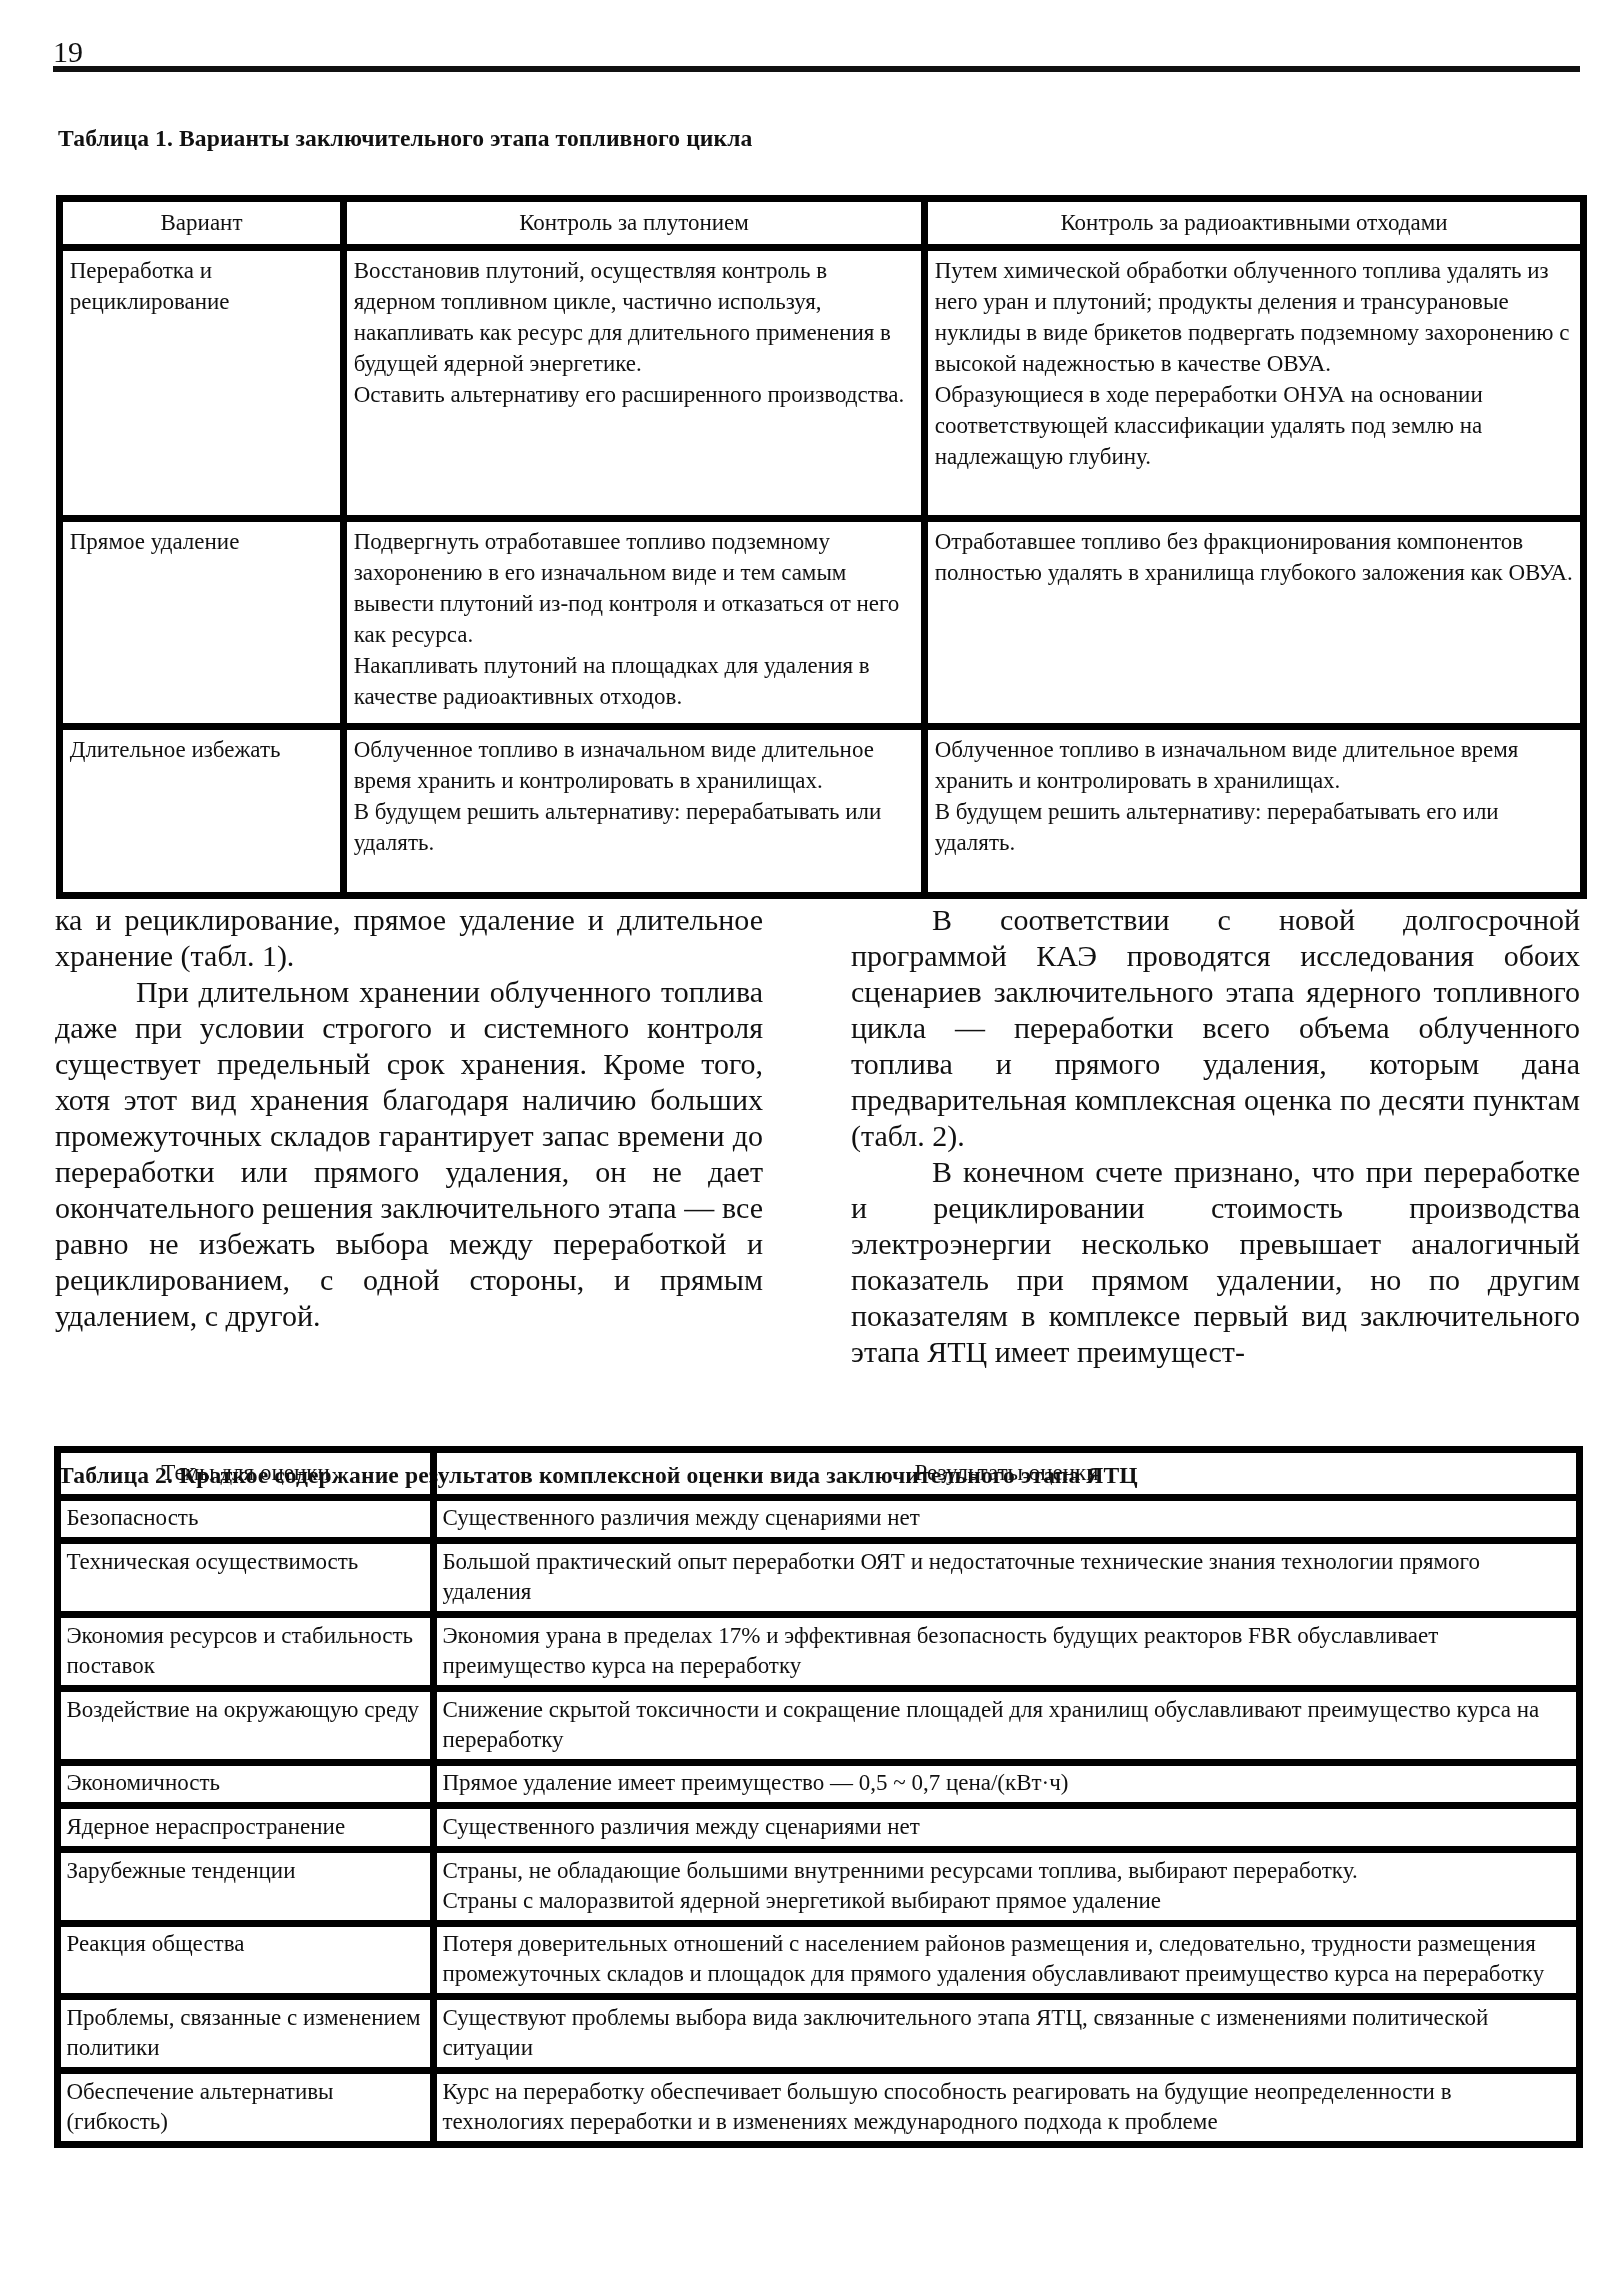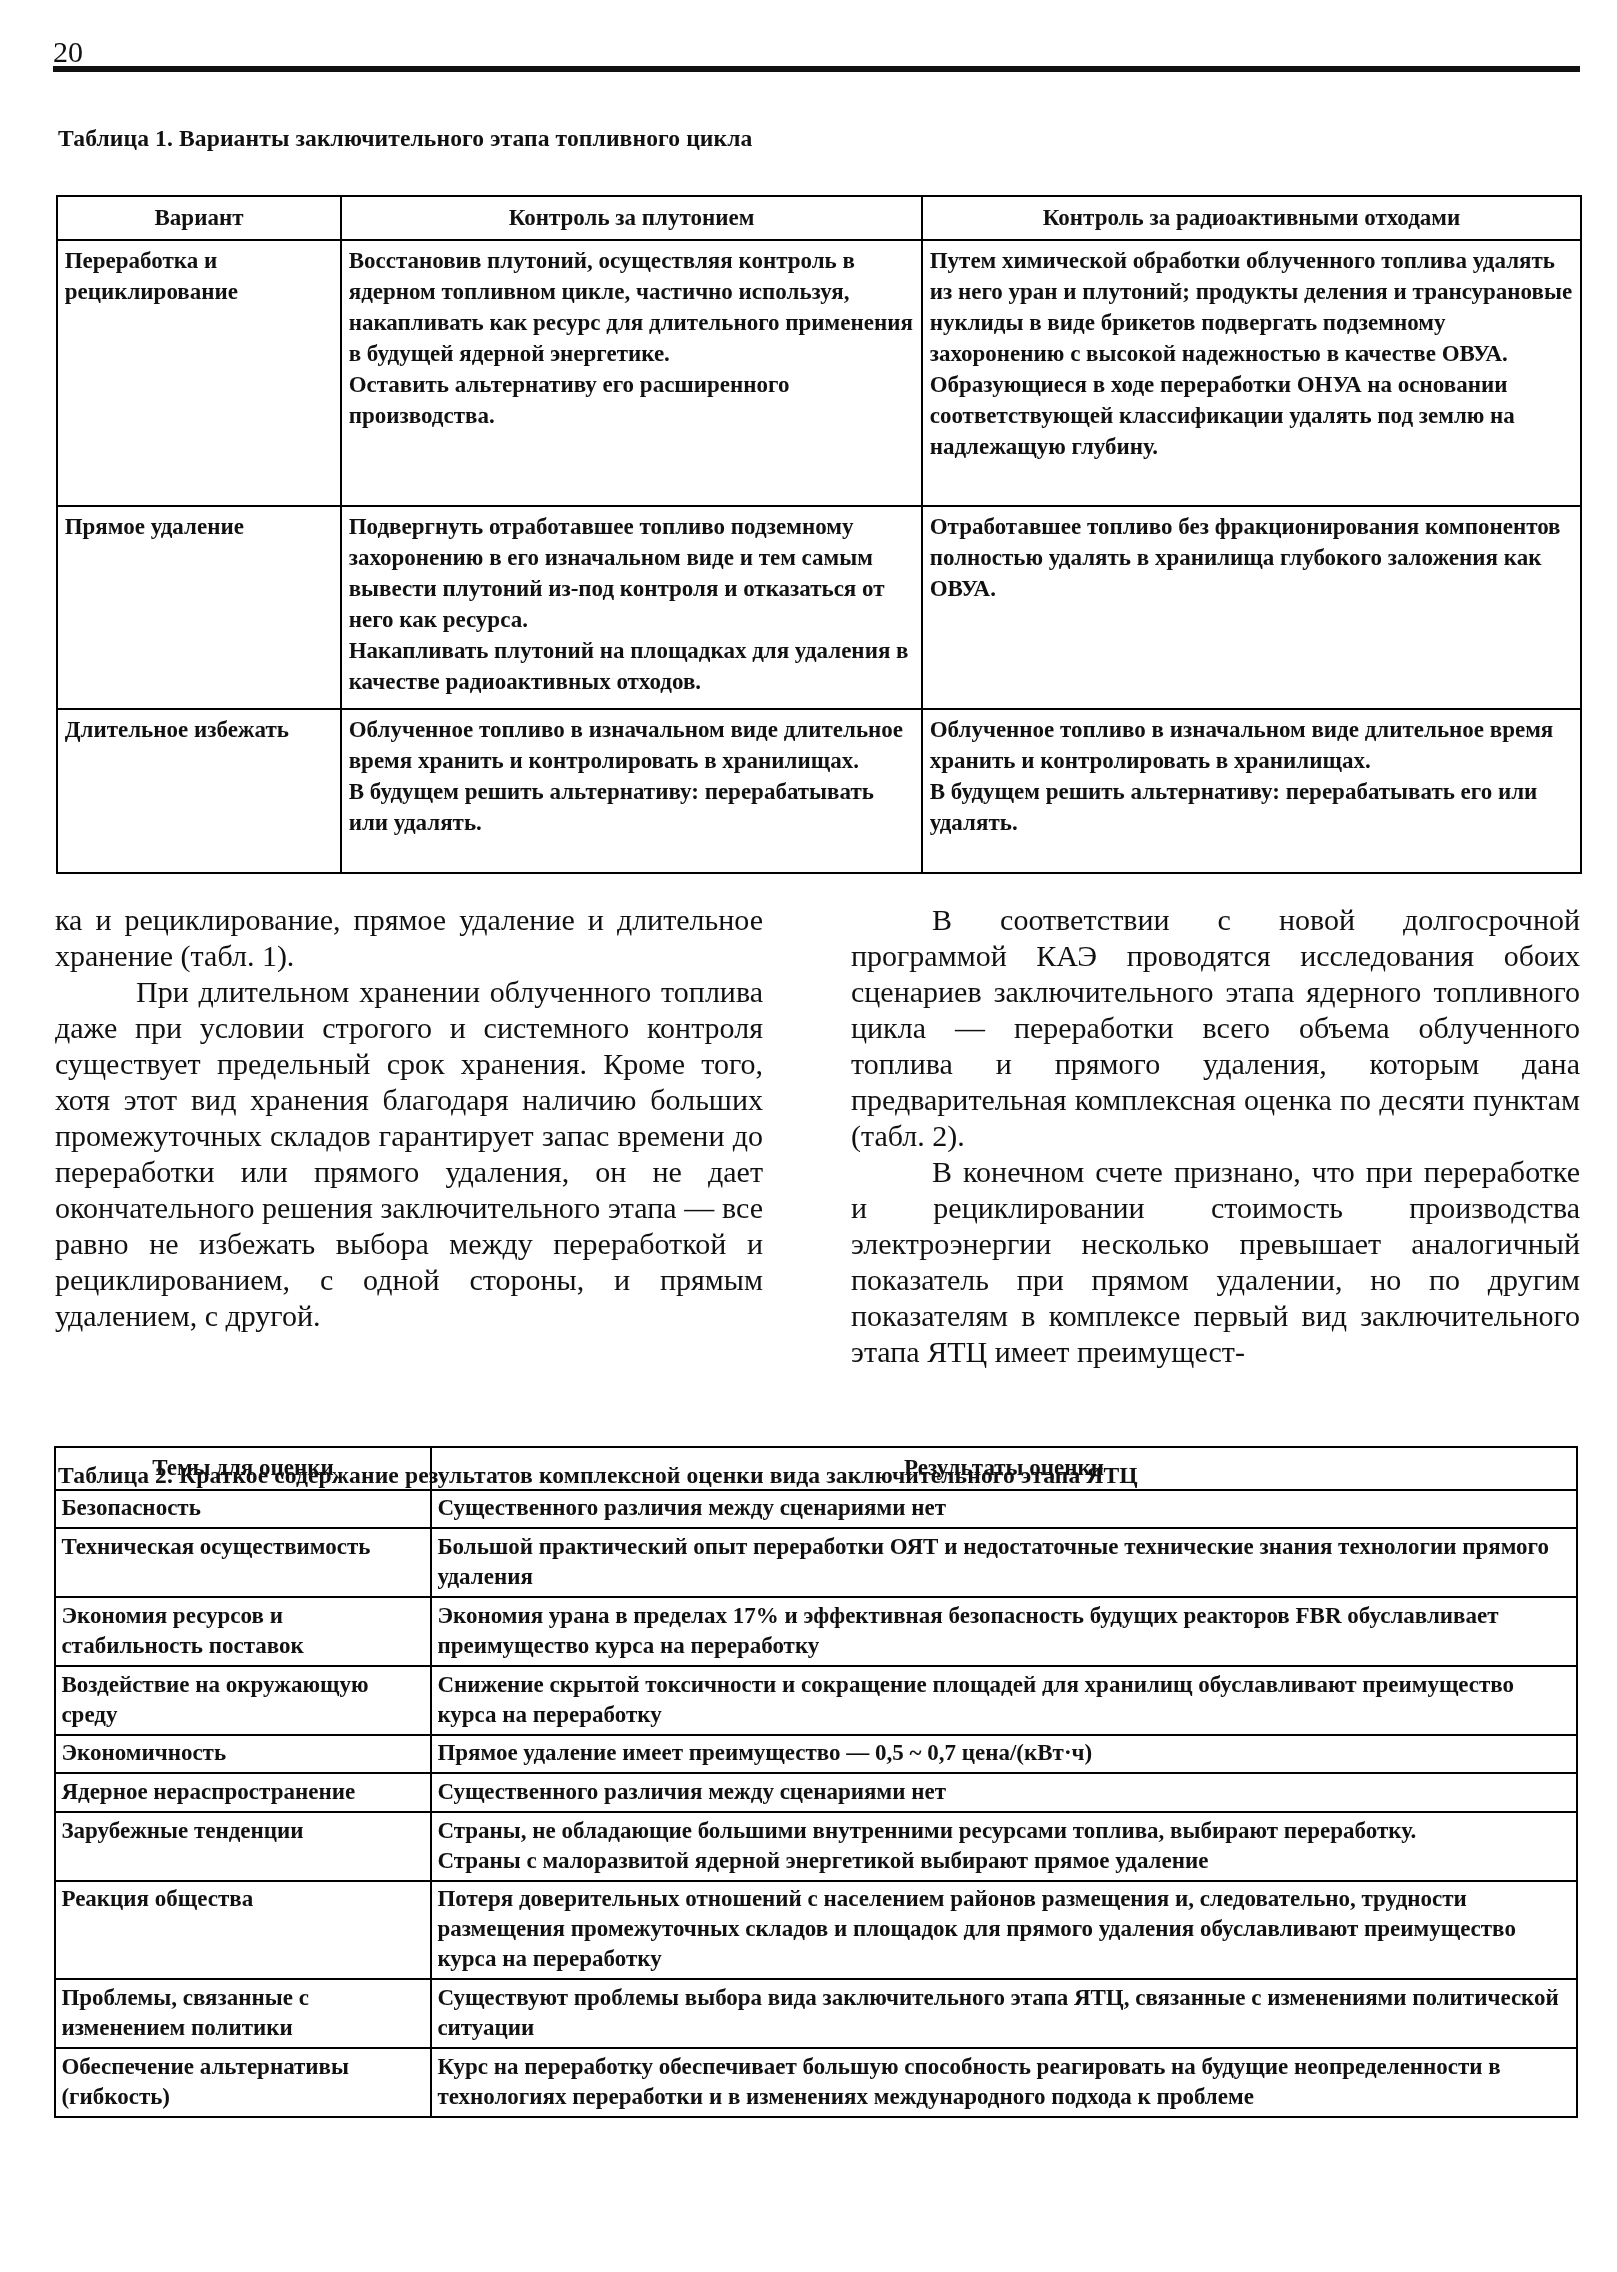--- a/index.html
+++ b/index.html
@@ -18,21 +18,21 @@
   .caption {
     position: absolute; left: 58px; font-weight: bold; font-size: 23.6px; letter-spacing: 0.1px; text-align: center;
   }
   .cap1 { top: 125px; }
   .cap2 { top: 1462px; }
   table {
     position: absolute; border-collapse: collapse; table-layout: fixed;
     font-size: 23px; line-height: 31px;
   }
   table td, table th {
-    border: 2px solid #000000; vertical-align: top; padding: 4px 6.7px 4px 6.7px; text-align: left; font-weight: bold;
+    border: 7px solid #000000; vertical-align: top; padding: 4px 6.7px 4px 6.7px; text-align: left; font-weight: normal;
   }
   table th { text-align: center; padding: 5.4px 6.7px; }
   #t1 { left: 56px; top: 195px; width: 1524px; }
   #t1 col.c1 { width: 284px; }
   #t1 col.c2 { width: 581px; }
   #t1 col.c3 { width: 659px; }
   #t1 tr.r1 td { height: 256px; border-radius: 19px; }
   #t1 tr.r2 td { height: 193px; }
   #t1 tr.r3 td { height: 154px; }
   #t2 { left: 54px; top: 1446px; width: 1522px; font-size: 23px; line-height: 30px; }
@@ -45,21 +45,21 @@
   }
   .col-left { left: 55px; width: 708px; }
   .col-right { left: 851px; width: 729px; }
   .body-col p { margin: 0; }
   .body-col p.indent { text-indent: 81px; }
 </style>
 </head>
 <body>
 
 <div class="running-head">
-  <span>20</span>
+  <span>19</span>
 </div>
 <div class="head-rule"></div>
 
 <div class="caption cap1">Таблица 1. Варианты заключительного этапа топливного цикла</div>
 <table id="t1">
   <colgroup>
       <col class="c1">
       <col class="c2">
       <col class="c3">
     </colgroup>

